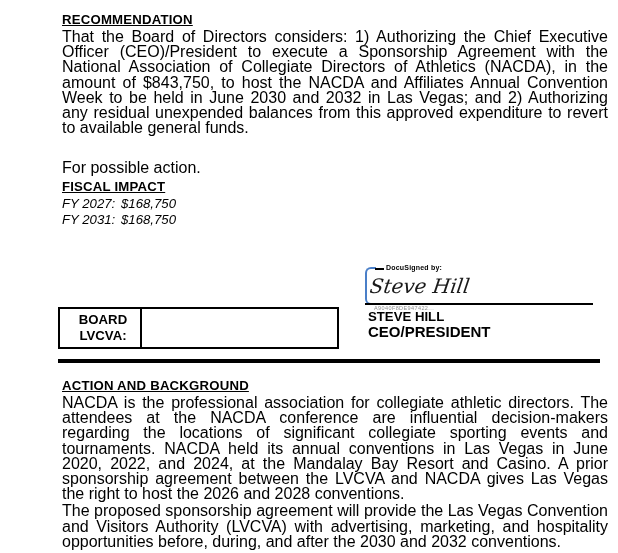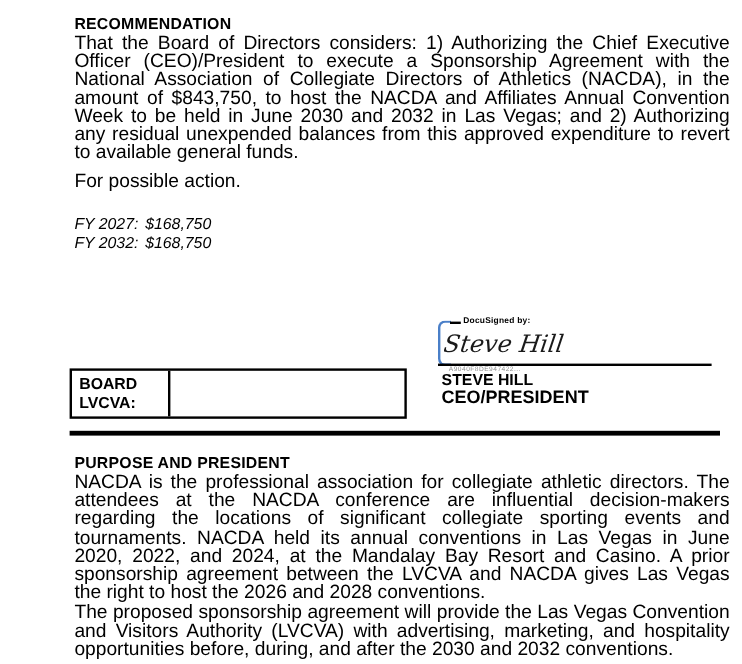--- a/index.html
+++ b/index.html
@@ -1,50 +1,50 @@
 <!DOCTYPE html>
 <html><head>
 <meta charset="utf-8">
 <style>
   html,body{margin:0;padding:0;background:#ffffff;}
   .page{
     position:relative;width:618px;height:553px;background:#ffffff;
     font-family:"Liberation Sans",sans-serif;color:#000;overflow:hidden;
   }
   .heading{
-    font-size:13.2px;font-weight:bold;
+    font-size:13.2px;font-weight:bold;text-decoration:underline;
     letter-spacing:.2px;margin:0 0 2px 0;
   }
   .body-text{
     font-size:16px;line-height:15.2px;text-align:justify;margin:0;
   }
   
   .sec-recommendation{position:absolute;left:62px;top:12px;width:546px;}
-  .action-note{margin-top:9px;text-align:left;}
+  .action-note{margin-top:25px;text-align:left;}
   
   .sec-fiscal{position:absolute;left:62px;top:179px;width:300px;}
   .fy-row{font-size:13.2px;line-height:16px;font-style:italic;}
   .fy-year{display:inline-block;width:59px;}
   
   .sig-block{position:absolute;left:365px;top:263px;width:235px;height:80px;}
   .ds-bracket{
     position:absolute;left:0;top:4px;width:9px;height:34px;
     border:2px solid #4a7fc8;border-right:none;border-radius:6px 0 0 6px;
   }
   .ds-dash{position:absolute;left:10px;top:5px;width:9px;height:1.5px;background:#000;}
   .ds-label{position:absolute;left:21px;top:1px;font-size:7px;font-weight:bold;letter-spacing:.2px;}
   .ds-sig{position:absolute;left:5px;top:9px;width:120px;height:30px;}
   .ds-line{position:absolute;left:0;top:40px;width:228px;height:2px;background:#000;}
   .ds-id{position:absolute;left:9px;top:42px;font-size:5.5px;color:#8f8f8f;letter-spacing:.4px;}
   .signer-name{position:absolute;left:3px;top:46px;font-size:13.2px;font-weight:bold;}
   .signer-title{position:absolute;left:3px;top:60px;font-size:15px;font-weight:bold;}
   
   .board-table{
     position:absolute;left:58px;top:307px;width:281px;height:42px;
-    border:2px solid #000;box-sizing:border-box;display:flex;background:#fff;
+    border:2px solid #000;box-sizing:border-box;display:flex;background:#fff;text-align:center;
   }
   .ba-label-cell{
     width:82px;border-right:2px solid #000;box-sizing:border-box;
     padding:3px 0 0 6px;font-size:13.2px;font-weight:bold;line-height:15.5px;
   }
   .ba-value-cell{flex:1;}
   
   .divider{position:absolute;left:58px;top:359px;width:542px;height:3.5px;background:#000;}
   
   .sec-purpose{position:absolute;left:62px;top:378px;width:546px;}
@@ -55,25 +55,26 @@
 
 <div class="page">
 
   <div class="sec-recommendation">
     <div class="heading">RECOMMENDATION</div>
     <p class="body-text">That the Board of Directors considers: 1) Authorizing the Chief Executive Officer (CEO)/President to execute a Sponsorship Agreement with the National Association of Collegiate Directors of Athletics (NACDA), in the amount of $843,750, to host the NACDA and Affiliates Annual Convention Week to be held in June 2030 and 2032 in Las Vegas; and 2) Authorizing any residual unexpended balances from this approved expenditure to revert to available general funds.</p>
     <p class="body-text action-note">For possible action.</p>
   </div>
 
   <div class="sec-fiscal">
+    <div class="heading">FISCAL IMPACT</div>
     <div class="fy-row">
       <span class="fy-year">FY 2027:</span><span class="fy-amount">$168,750</span>
     </div>
     <div class="fy-row">
-      <span class="fy-year">FY 2032:</span><span class="fy-amount">$168,750</span>
+      <span class="fy-year">FY 2031:</span><span class="fy-amount">$168,750</span>
     </div>
   </div>
 
   <div class="sig-block">
     <div class="ds-bracket"></div>
     <div class="ds-dash"></div>
     <div class="ds-label">DocuSigned by:</div>
     <svg class="ds-sig" viewBox="0 0 120 30">
       <text x="2" y="21" font-family="DejaVu Serif, serif" font-style="italic" font-size="20" transform="skewX(-8)" fill="#1a1a1a">Steve Hill</text>
     </svg>
@@ -87,18 +88,18 @@
     <div class="ba-label-cell">
       <div>BOARD</div>
       <div>LVCVA:</div>
     </div>
     <div class="ba-value-cell"></div>
   </div>
 
   <div class="divider"></div>
 
   <div class="sec-purpose">
-    <div class="heading">PURPOSE AND PRESIDENT</div>
+    <div class="heading">ACTION AND BACKGROUND</div>
     <p class="body-text">NACDA is the professional association for collegiate athletic directors.  The attendees at the NACDA conference are influential decision-makers regarding the locations of significant collegiate sporting events and tournaments. NACDA held its annual conventions in Las Vegas in June 2020, 2022, and 2024, at the Mandalay Bay Resort and Casino.  A prior sponsorship agreement between the LVCVA and NACDA gives Las Vegas the right to host the 2026 and 2028 conventions.</p>
     <p class="body-text p2">The proposed sponsorship agreement will provide the Las Vegas Convention and Visitors Authority (LVCVA) with advertising, marketing, and hospitality opportunities before, during, and after the 2030 and 2032 conventions.</p>
   </div>
 
 </div>
 
 </body></html>

